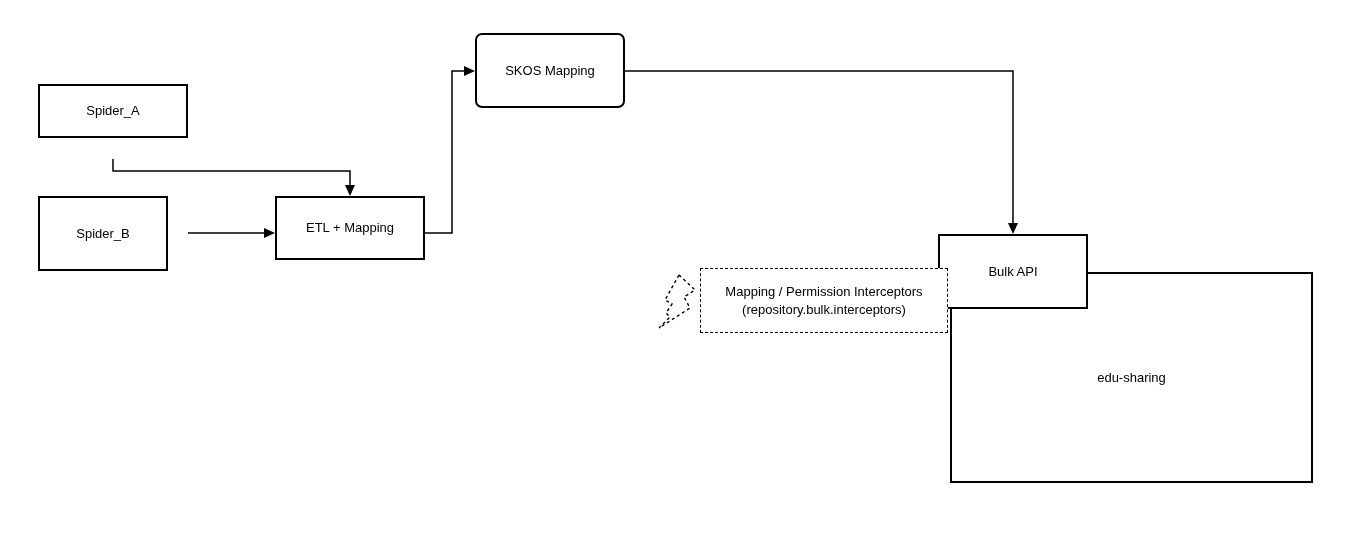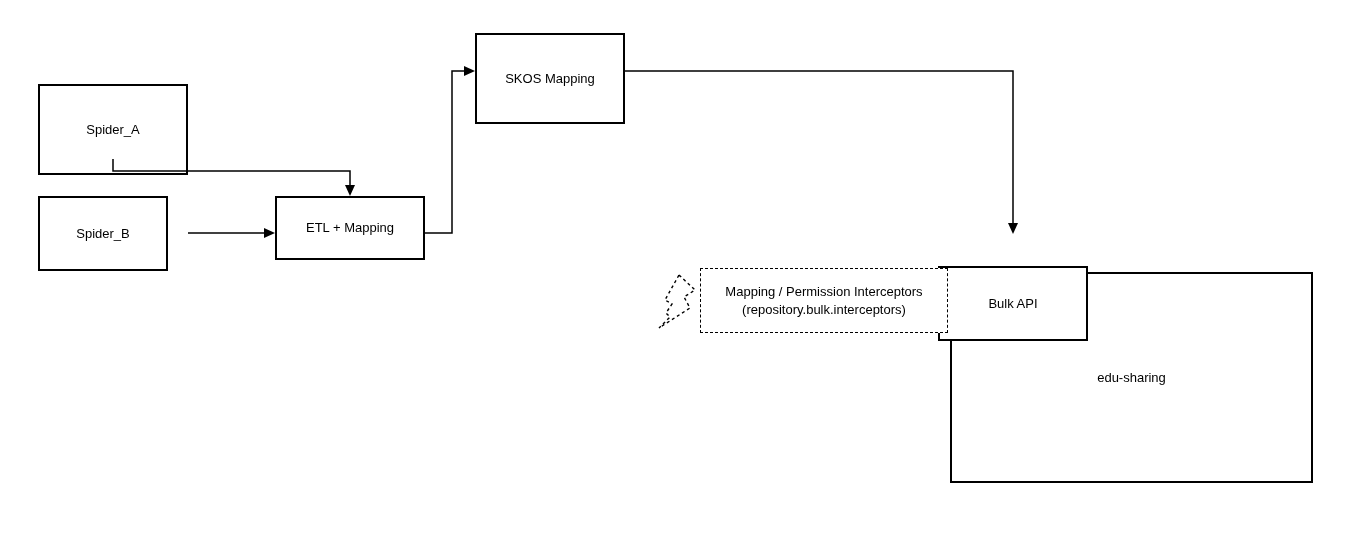--- a/index.html
+++ b/index.html
@@ -39,26 +39,26 @@
     z-index: 5;
     pointer-events: none;
   }
   .bolt-icon {
     position: absolute;
     left: 652px;
     top: 272px;
     z-index: 2;
   }
   
-  .n-spider-a { left: 38px;  top: 84px;  width: 150px; height: 91px;  z-index: 2; }
+  .n-spider-a { left: 38px;  top: 84px;  width: 150px; height: 54px;  z-index: 2; }
   .n-spider-b { left: 38px;  top: 196px; width: 130px; height: 75px;  z-index: 2; }
   .n-etl      { left: 275px; top: 196px; width: 150px; height: 64px;  z-index: 2; }
-  .n-skos     { left: 475px; top: 33px;  width: 150px; height: 91px;  z-index: 2; }
+  .n-skos     { left: 475px; top: 33px;  width: 150px; height: 75px;  z-index: 2; border-radius: 7px; }
   .n-edu      { left: 950px; top: 272px; width: 363px; height: 211px; z-index: 1; }
-  .n-bulk     { left: 938px; top: 234px; width: 150px; height: 75px;  z-index: 3; margin-top: 32px; }
+  .n-bulk     { left: 938px; top: 234px; width: 150px; height: 75px;  z-index: 3; }
   .n-intercept{ left: 700px; top: 268px; width: 248px; height: 65px;  z-index: 4; }
 </style>
 </head>
 <body>
 
 <div class="canvas">
 
   <div class="box n-edu">
     <span>edu-sharing</span>
   </div>

